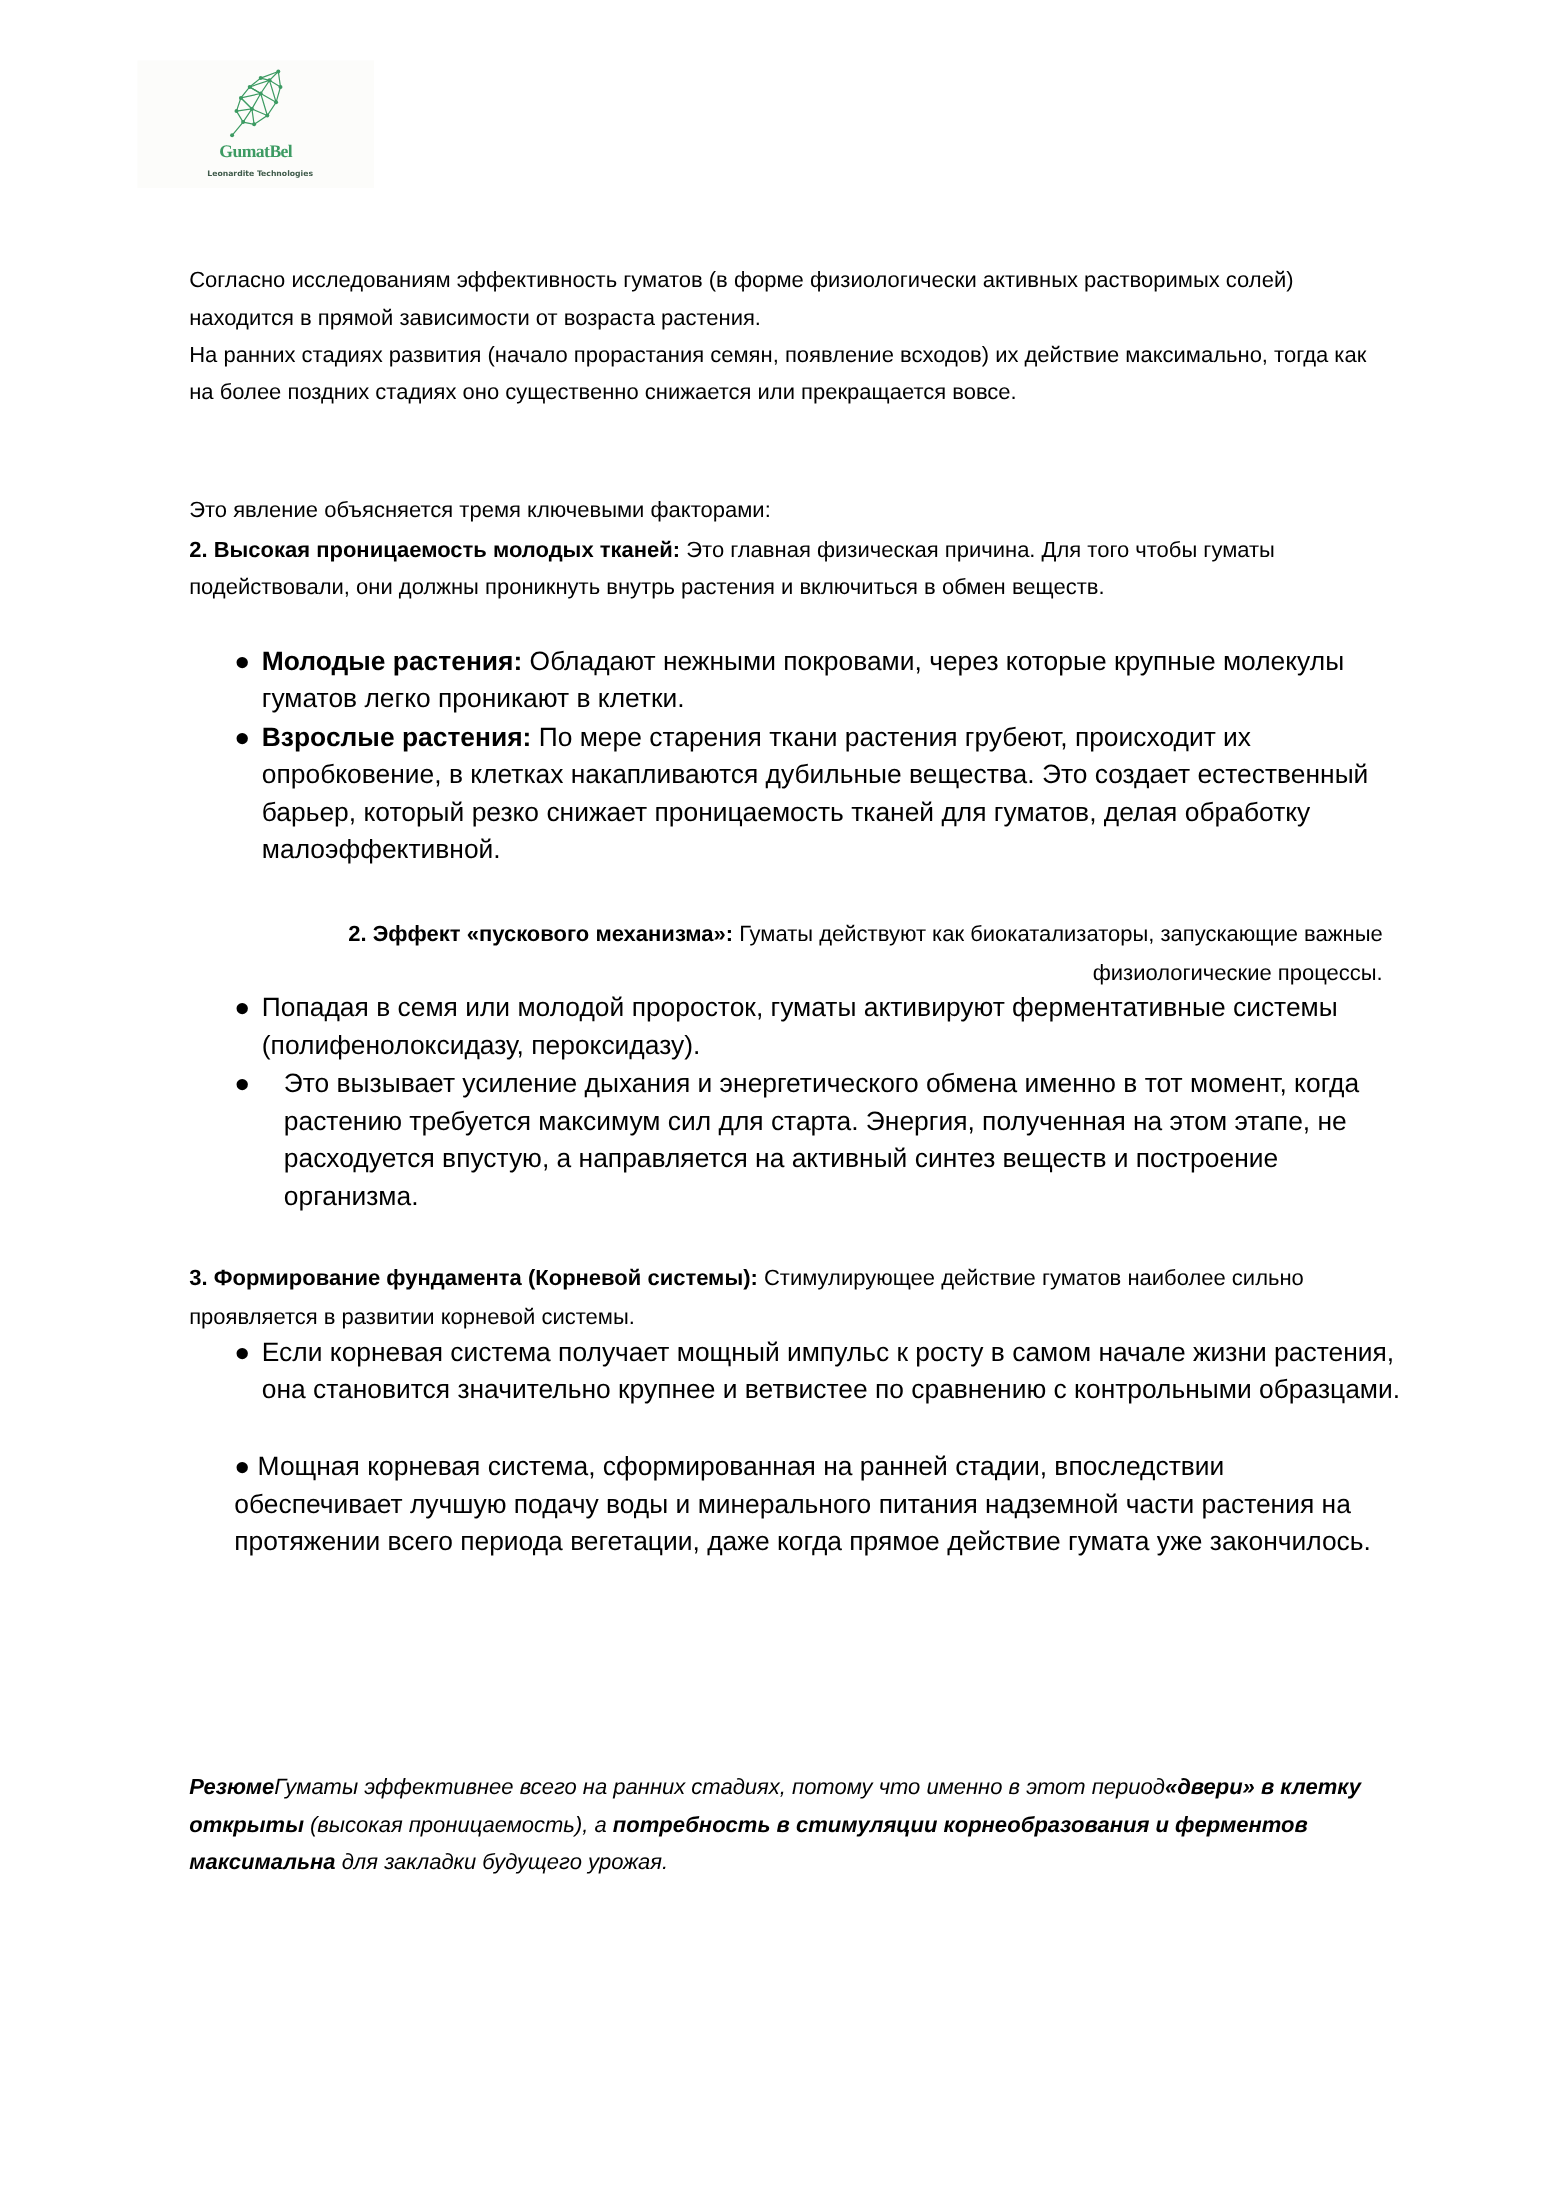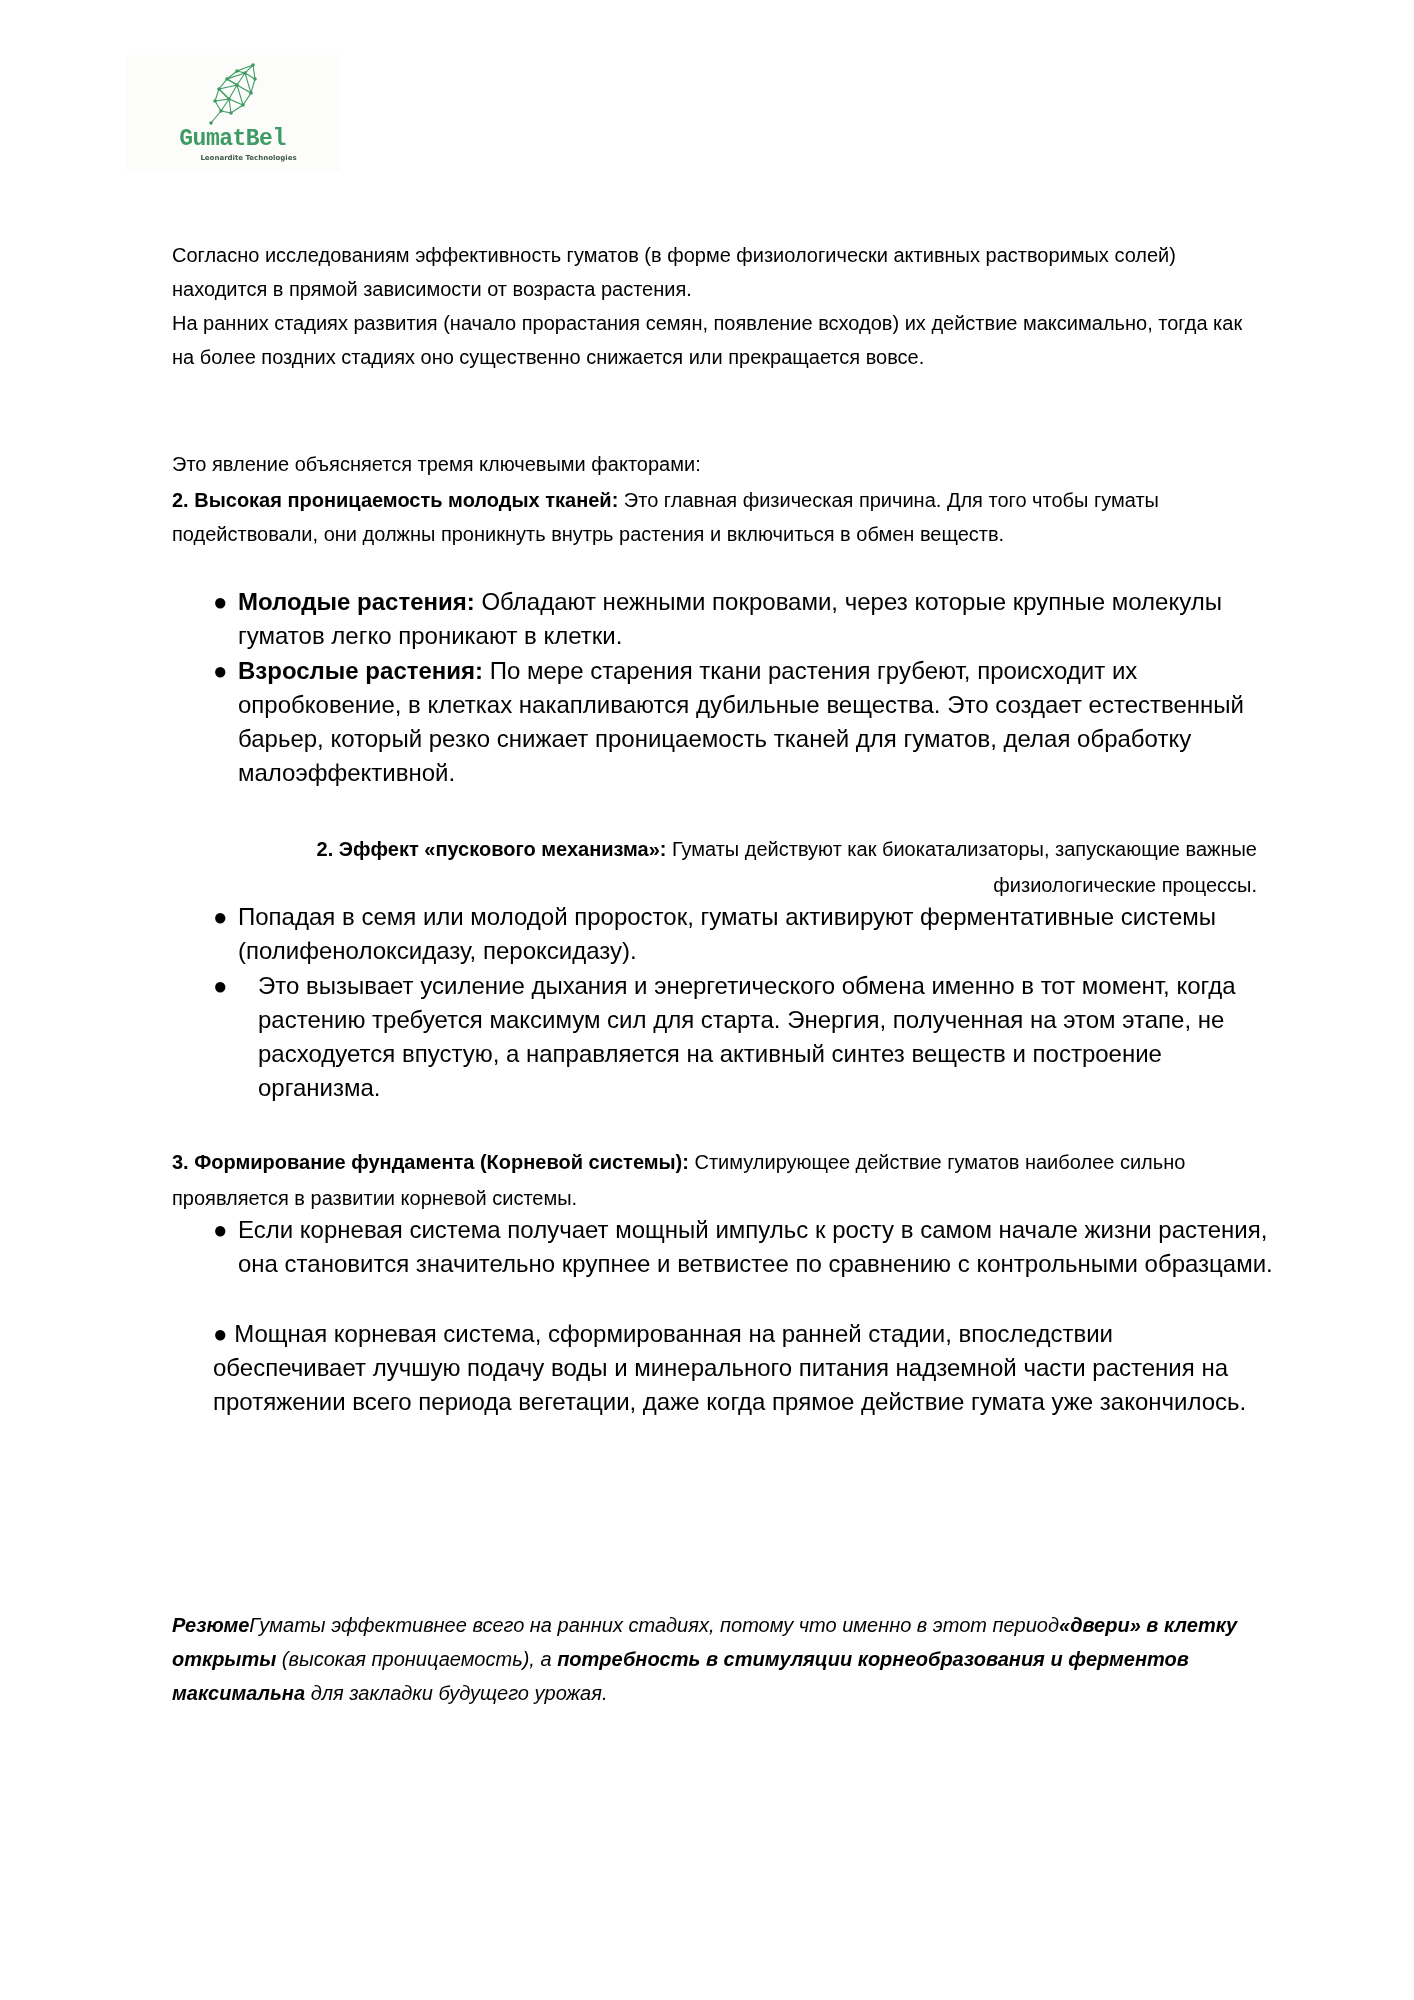--- a/index.html
+++ b/index.html
@@ -2,23 +2,23 @@
 <html><head>
 <meta charset="utf-8">
 <style>
   html, body { margin: 0; padding: 0; background: #ffffff; }
   body { width: 1414px; height: 2000px; position: relative; overflow: hidden;
          font-family: "Liberation Sans", sans-serif; color: #000; }
   .logo { position: absolute; left: 125px; top: 55px; width: 215px; height: 116px;
           background: #fcfcfa; }
   .logo svg { position: absolute; left: 82px; top: 6px; }
   .logo-name { position: absolute; left: 0; width: 215px; top: 72px; text-align: center;
-               font-family: Liberation Mono, monospace; font-weight: bold; font-size: 23px;
+               font-family: Liberation Serif, serif; font-weight: bold; font-size: 16px;
                color: #3d9b63; letter-spacing: -0.5px; line-height: 24px; }
-  .logo-tag { position: absolute; left: 16px; width: 215px; top: 98px; text-align: center;
+  .logo-tag { position: absolute; left: 4px; width: 215px; top: 98px; text-align: center;
               font-family: "DejaVu Sans", sans-serif; font-weight: bold; font-size: 7px;
               color: #3f5a4a; line-height: 10px; }
   .blk { position: absolute; left: 172px; width: 1085px; font-size: 20px; line-height: 34px;
          margin: 0; }
   .blk p { margin: 0; }
   b { font-weight: bold; }
   .bul { position: absolute; width: 1060px; font-size: 24px; line-height: 34px; }
   .bul .dot { position: absolute; left: 0; top: 0; }
 </style>
 </head>

